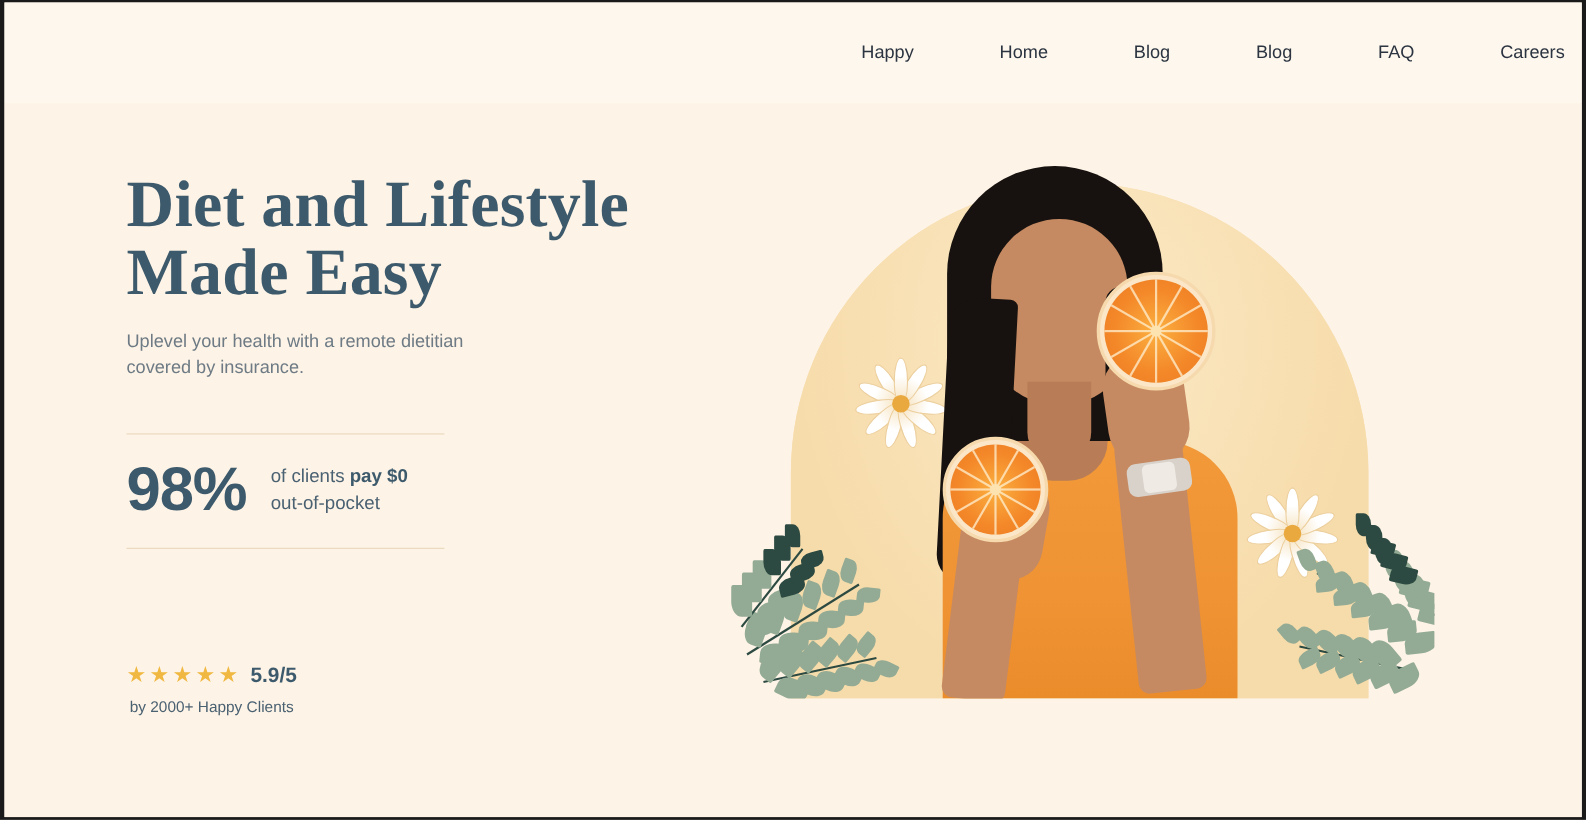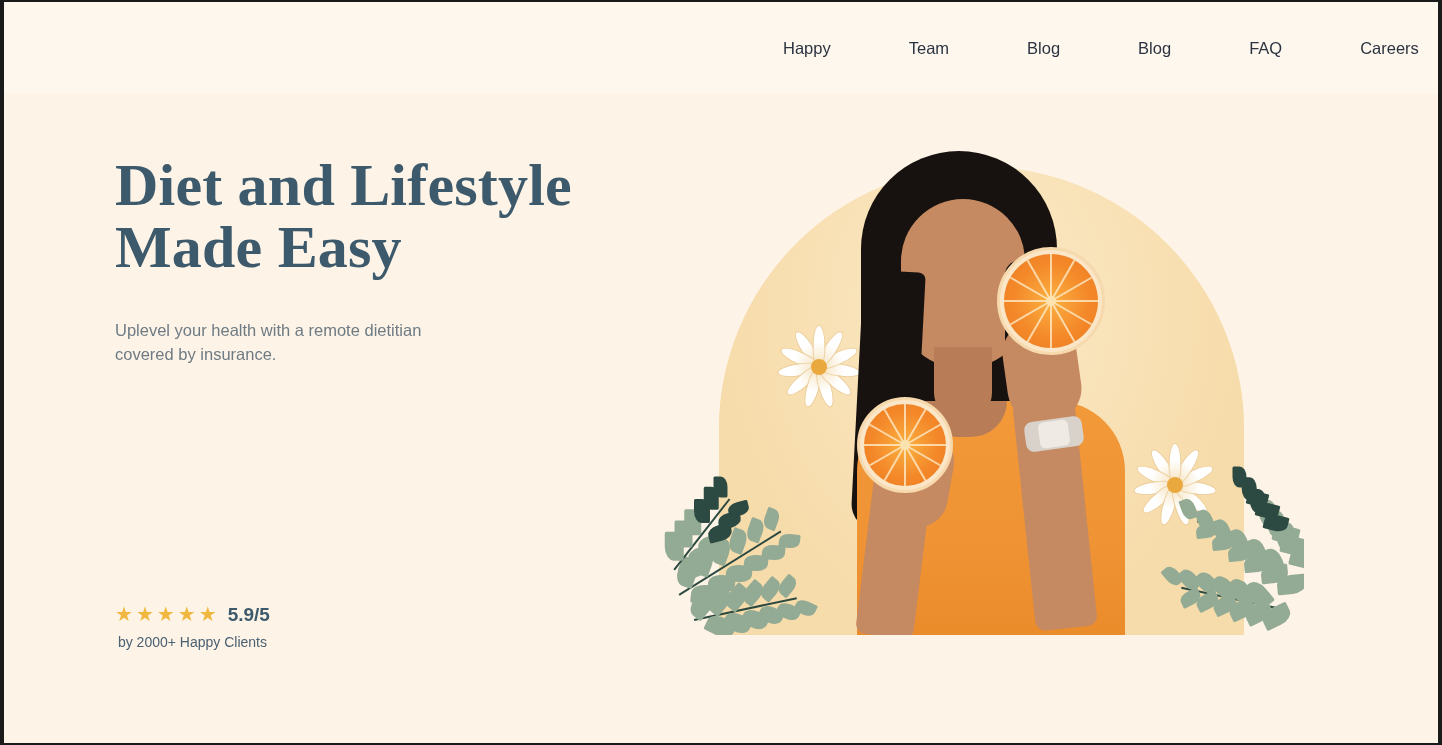--- a/index.html
+++ b/index.html
@@ -67,21 +67,21 @@
   #headline {
     font-family:"Liberation Serif", serif;
     font-size:60px;
     line-height:62px;
     color:#3d5a6c;
     letter-spacing:0.2px;
     white-space:pre-line;
   }
 
   #subtitle {
-    margin-top:40px;
+    margin-top:20px;
     font-size:16.5px;
     line-height:24px;
     color:#6e7b85;
     white-space:pre-line;
     max-width:350px;
   }
 
   .divider {
     width:289px; height:1px;
     background:#e9d7bb;
@@ -282,38 +282,48 @@
 </head>
 <body>
 
 <div id="page">
 
   <div id="header">
 
 
     <nav id="nav">
       <span class="nav-item">Happy</span>
-      <span class="nav-item">Team</span>
+      <span class="nav-item">Home</span>
       <span class="nav-item">Blog</span>
       <span class="nav-item">Blog</span>
       <span class="nav-item">FAQ</span>
       <span class="nav-item">Careers</span>
     </nav>
   </div>
 
   <div id="hero">
 
     <div id="hero-left">
 
       <h1 id="headline">Diet and Lifestyle
 Made Easy</h1>
 
       <p id="subtitle">Uplevel your health with a remote dietitian
 covered by insurance.</p>
 
+      <div id="stat-block">
+        <div class="divider"></div>
+
+        <div id="stat-row">
+          <span id="stat-number">98%</span>
+          <span id="stat-desc"><span>of clients </span><b>pay $0</b><br><span>out-of-pocket</span></span>
+        </div>
+
+        <div class="divider"></div>
+      </div>
     </div>
 
     <div id="cta-row">
 
       <div id="rating-block">
         <div id="rating-top">
           <span id="stars">★★★★★</span>
           <span id="rating-score">5.9/5</span>
         </div>
         <div id="rating-sub">by 2000+ Happy Clients</div>

